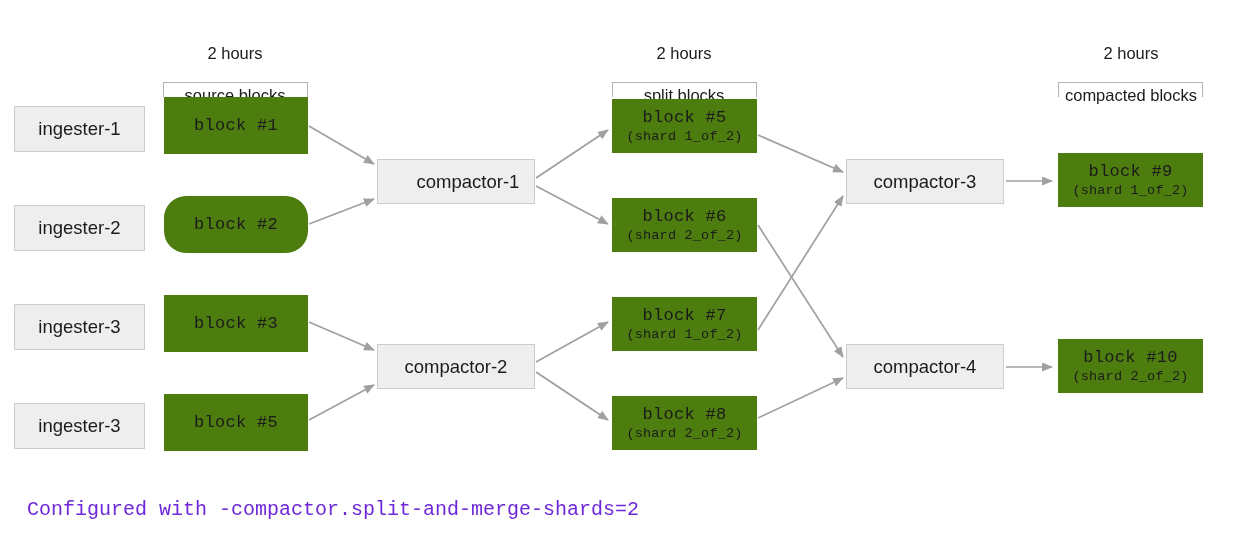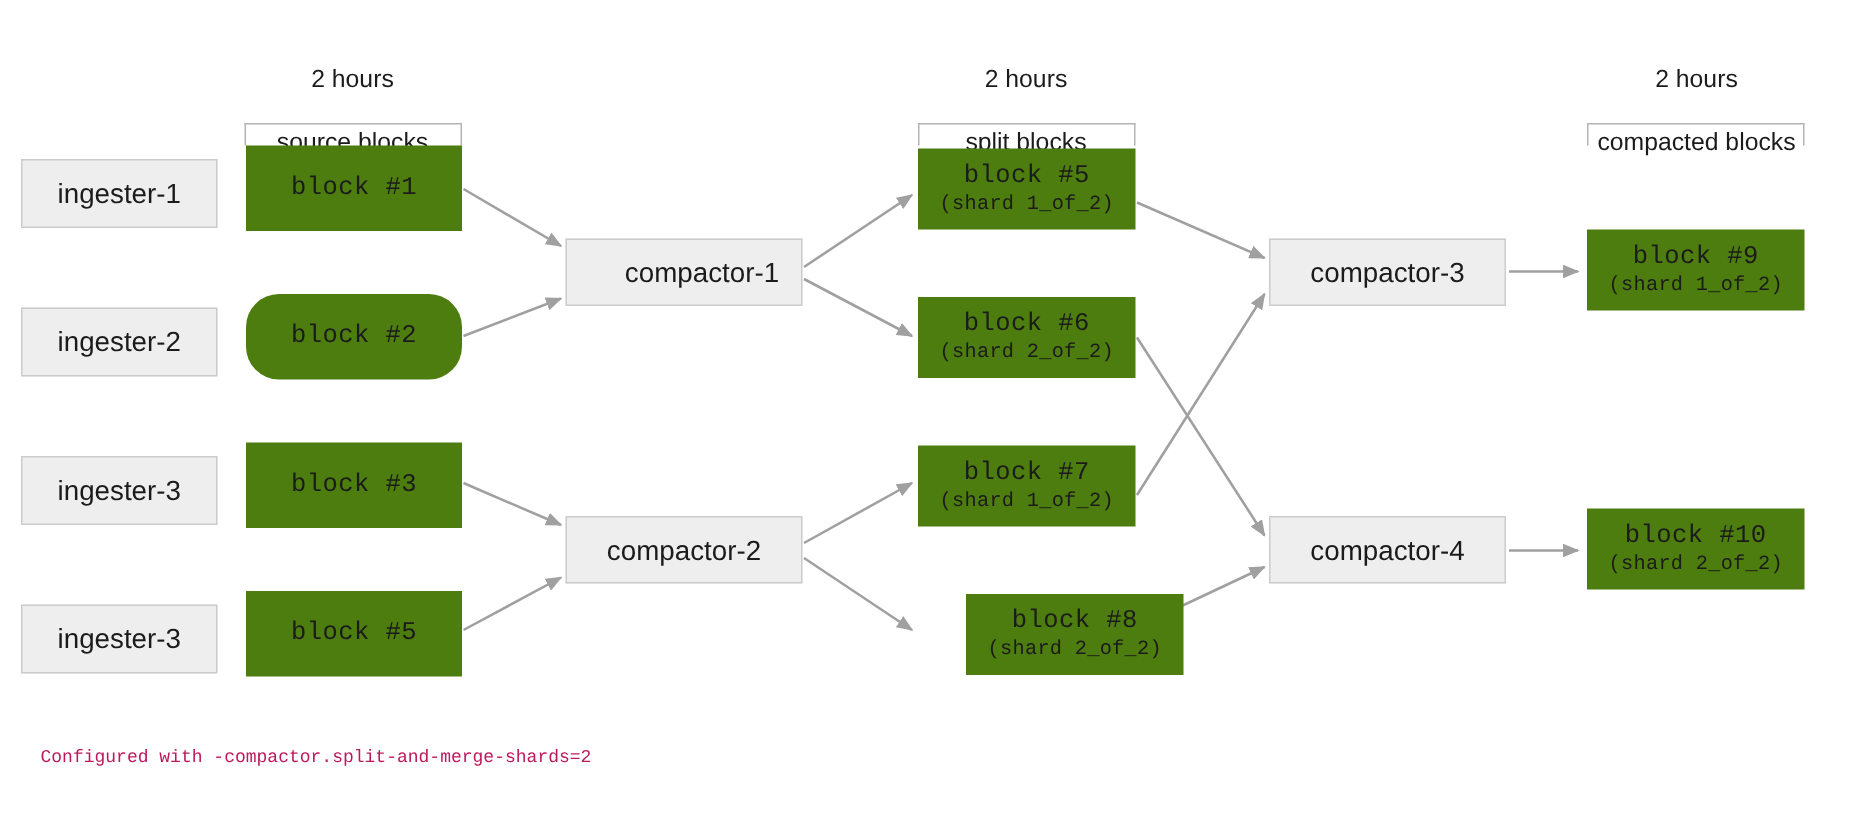--- a/index.html
+++ b/index.html
@@ -82,22 +82,22 @@
     letter-spacing: 0.2px;
   }
   .block.single .title {
     line-height: 24px;
   }
 
   
   .caption {
     position: absolute;
     font-family: "Liberation Mono", monospace;
-    font-size: 12px;
-    color: #be185d;
+    font-size: 20px;
+    color: #6d28d9;
     white-space: pre;
   }
 </style>
 </head>
 <body>
 
 <div id="canvas">
 
   <svg id="edges" viewBox="0 0 1236 551" xmlns="http://www.w3.org/2000/svg">
     <defs>
@@ -183,21 +183,21 @@
     <span class="sub">(shard 1_of_2)</span>
   </div>
   <div class="block" style="left:612px; top:198px; width:145px; height:54px;">
     <span class="title">block #6</span>
     <span class="sub">(shard 2_of_2)</span>
   </div>
   <div class="block" style="left:612px; top:297px; width:145px; height:54px;">
     <span class="title">block #7</span>
     <span class="sub">(shard 1_of_2)</span>
   </div>
-  <div class="block" style="left:644px; top:396px; width:145px; height:54px;">
+  <div class="block" style="left:612px; top:396px; width:145px; height:54px;">
     <span class="title">block #8</span>
     <span class="sub">(shard 2_of_2)</span>
   </div>
 
   <div class="node" style="left:846px; top:159px; width:158px; height:45px;text-align:right;">
     <span>compactor-3</span>
   </div>
   <div class="node" style="left:846px; top:344px; width:158px; height:45px;">
     <span>compactor-4</span>
   </div>

